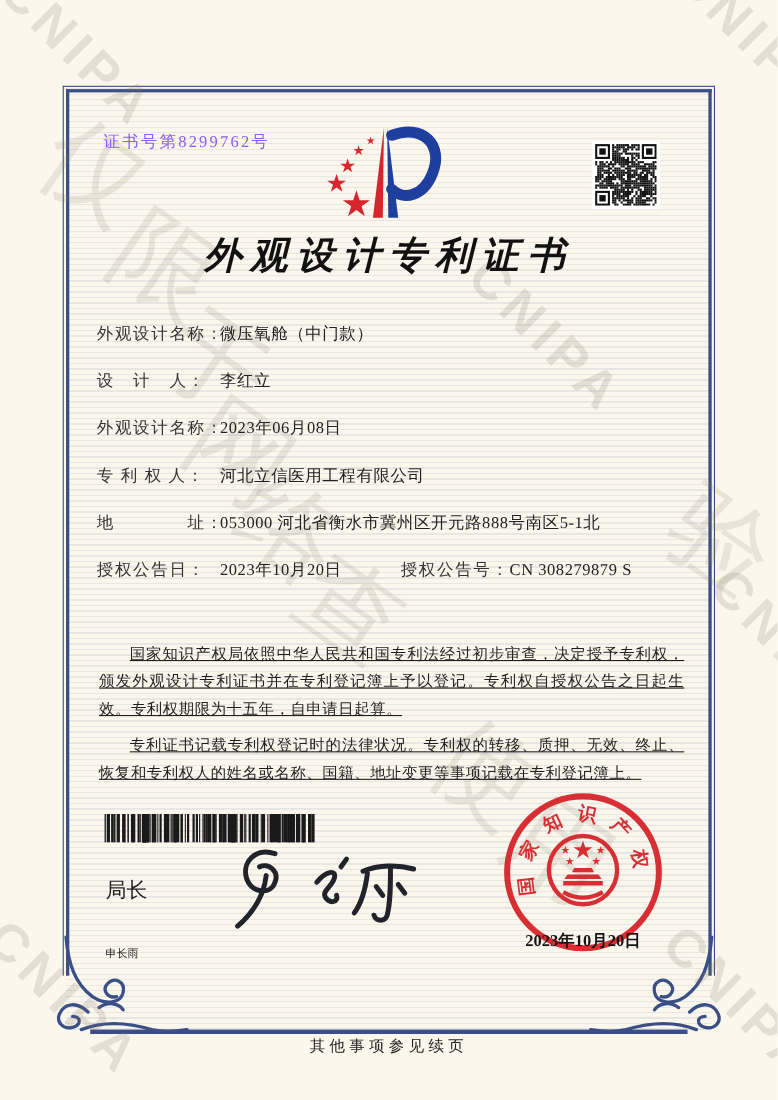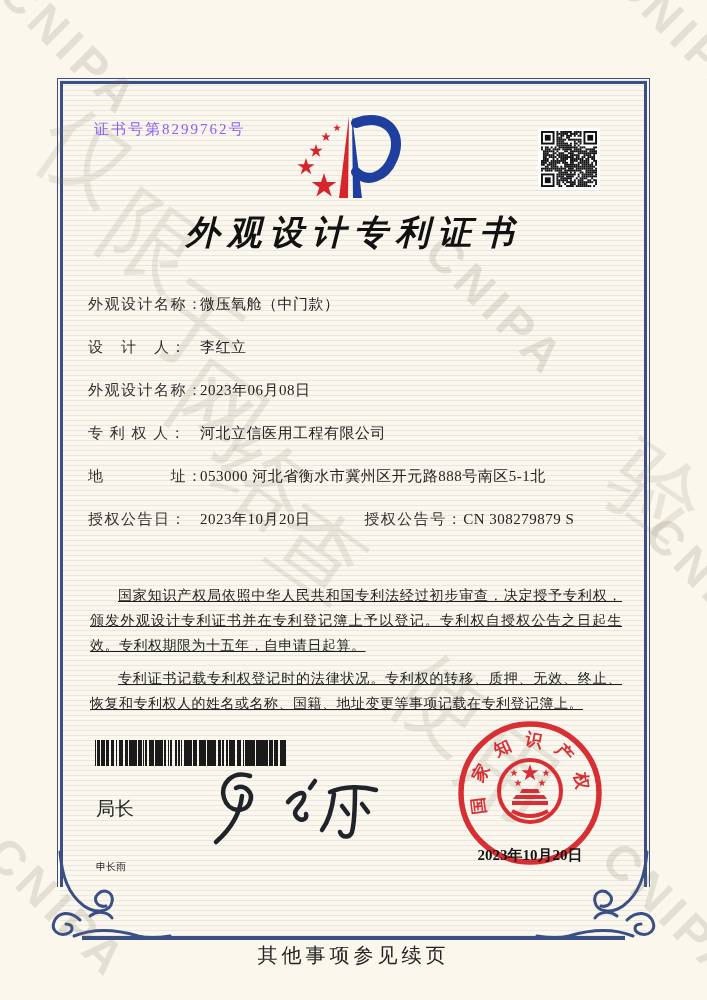--- a/index.html
+++ b/index.html
@@ -40,21 +40,21 @@
   .paras p{margin:0 0 8px 0;text-indent:2em;}
   .barcode{left:95px;top:740px;line-height:0;}
   .director-title{left:96px;top:796px;font-size:19px;font-family:"Liberation Sans","DejaVu Sans",sans-serif;color:#222;}
   .director-name{left:96px;top:826px;font-size:10px;font-family:"Liberation Sans","DejaVu Sans",sans-serif;color:#222;margin-top:34px;}
   .sign{left:192px;top:762px;line-height:0;}
   .sign svg path{stroke:#20242a;stroke-width:4.5;fill:none;stroke-linecap:round;stroke-linejoin:round;}
   .seal{left:450px;top:713px;z-index:11;opacity:0.95;line-height:0;}
   .seal-date{left:448px;top:846px;width:164px;text-align:center;z-index:12;
              font-size:15px;font-weight:bold;color:#151515;}
   .page-num{left:0;right:0;top:908px;text-align:center;font-size:13px;letter-spacing:2px;color:#333;}
-  .cont-note{left:0;right:0;top:942px;text-align:center;font-size:20px;letter-spacing:4px;color:#222;}
+  .cont-note{left:0;right:0;top:942px;text-align:center;font-size:14px;letter-spacing:4px;color:#222;}
 </style>
 </head>
 <body>
 
 <div class="page">
 
   <div class="stripes"></div>
   <div class="frame"></div>
   <div class="bottom-line"></div>
 

